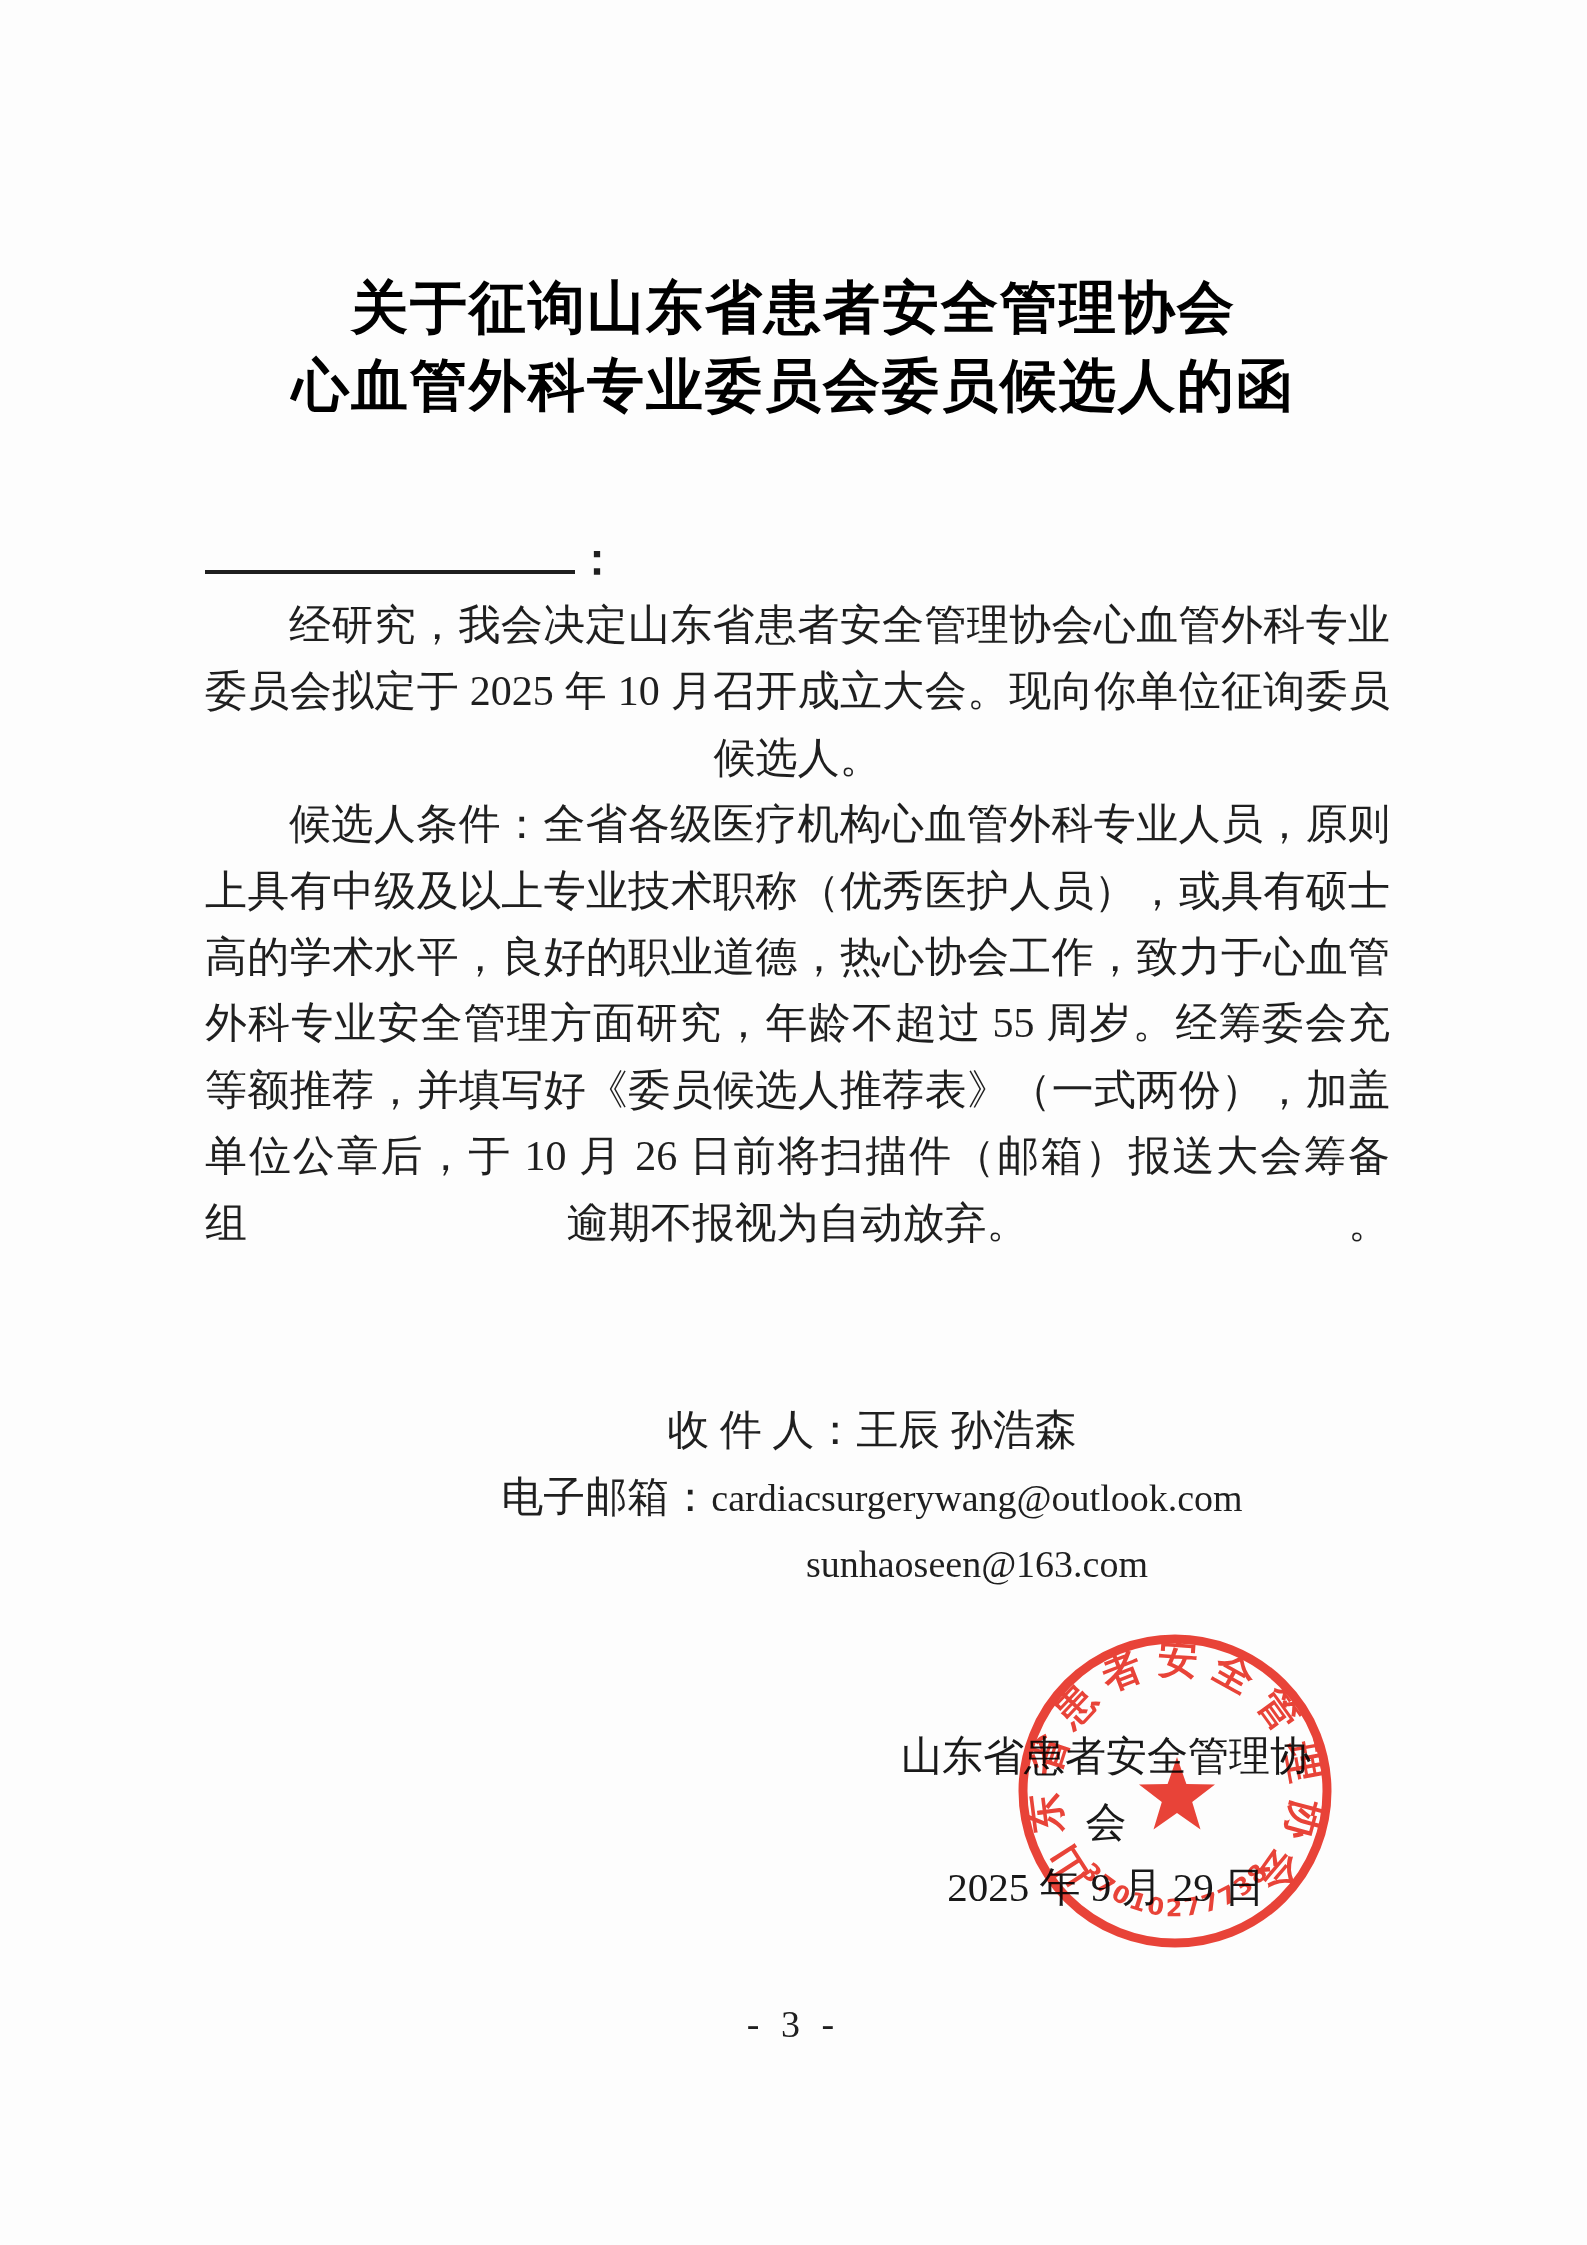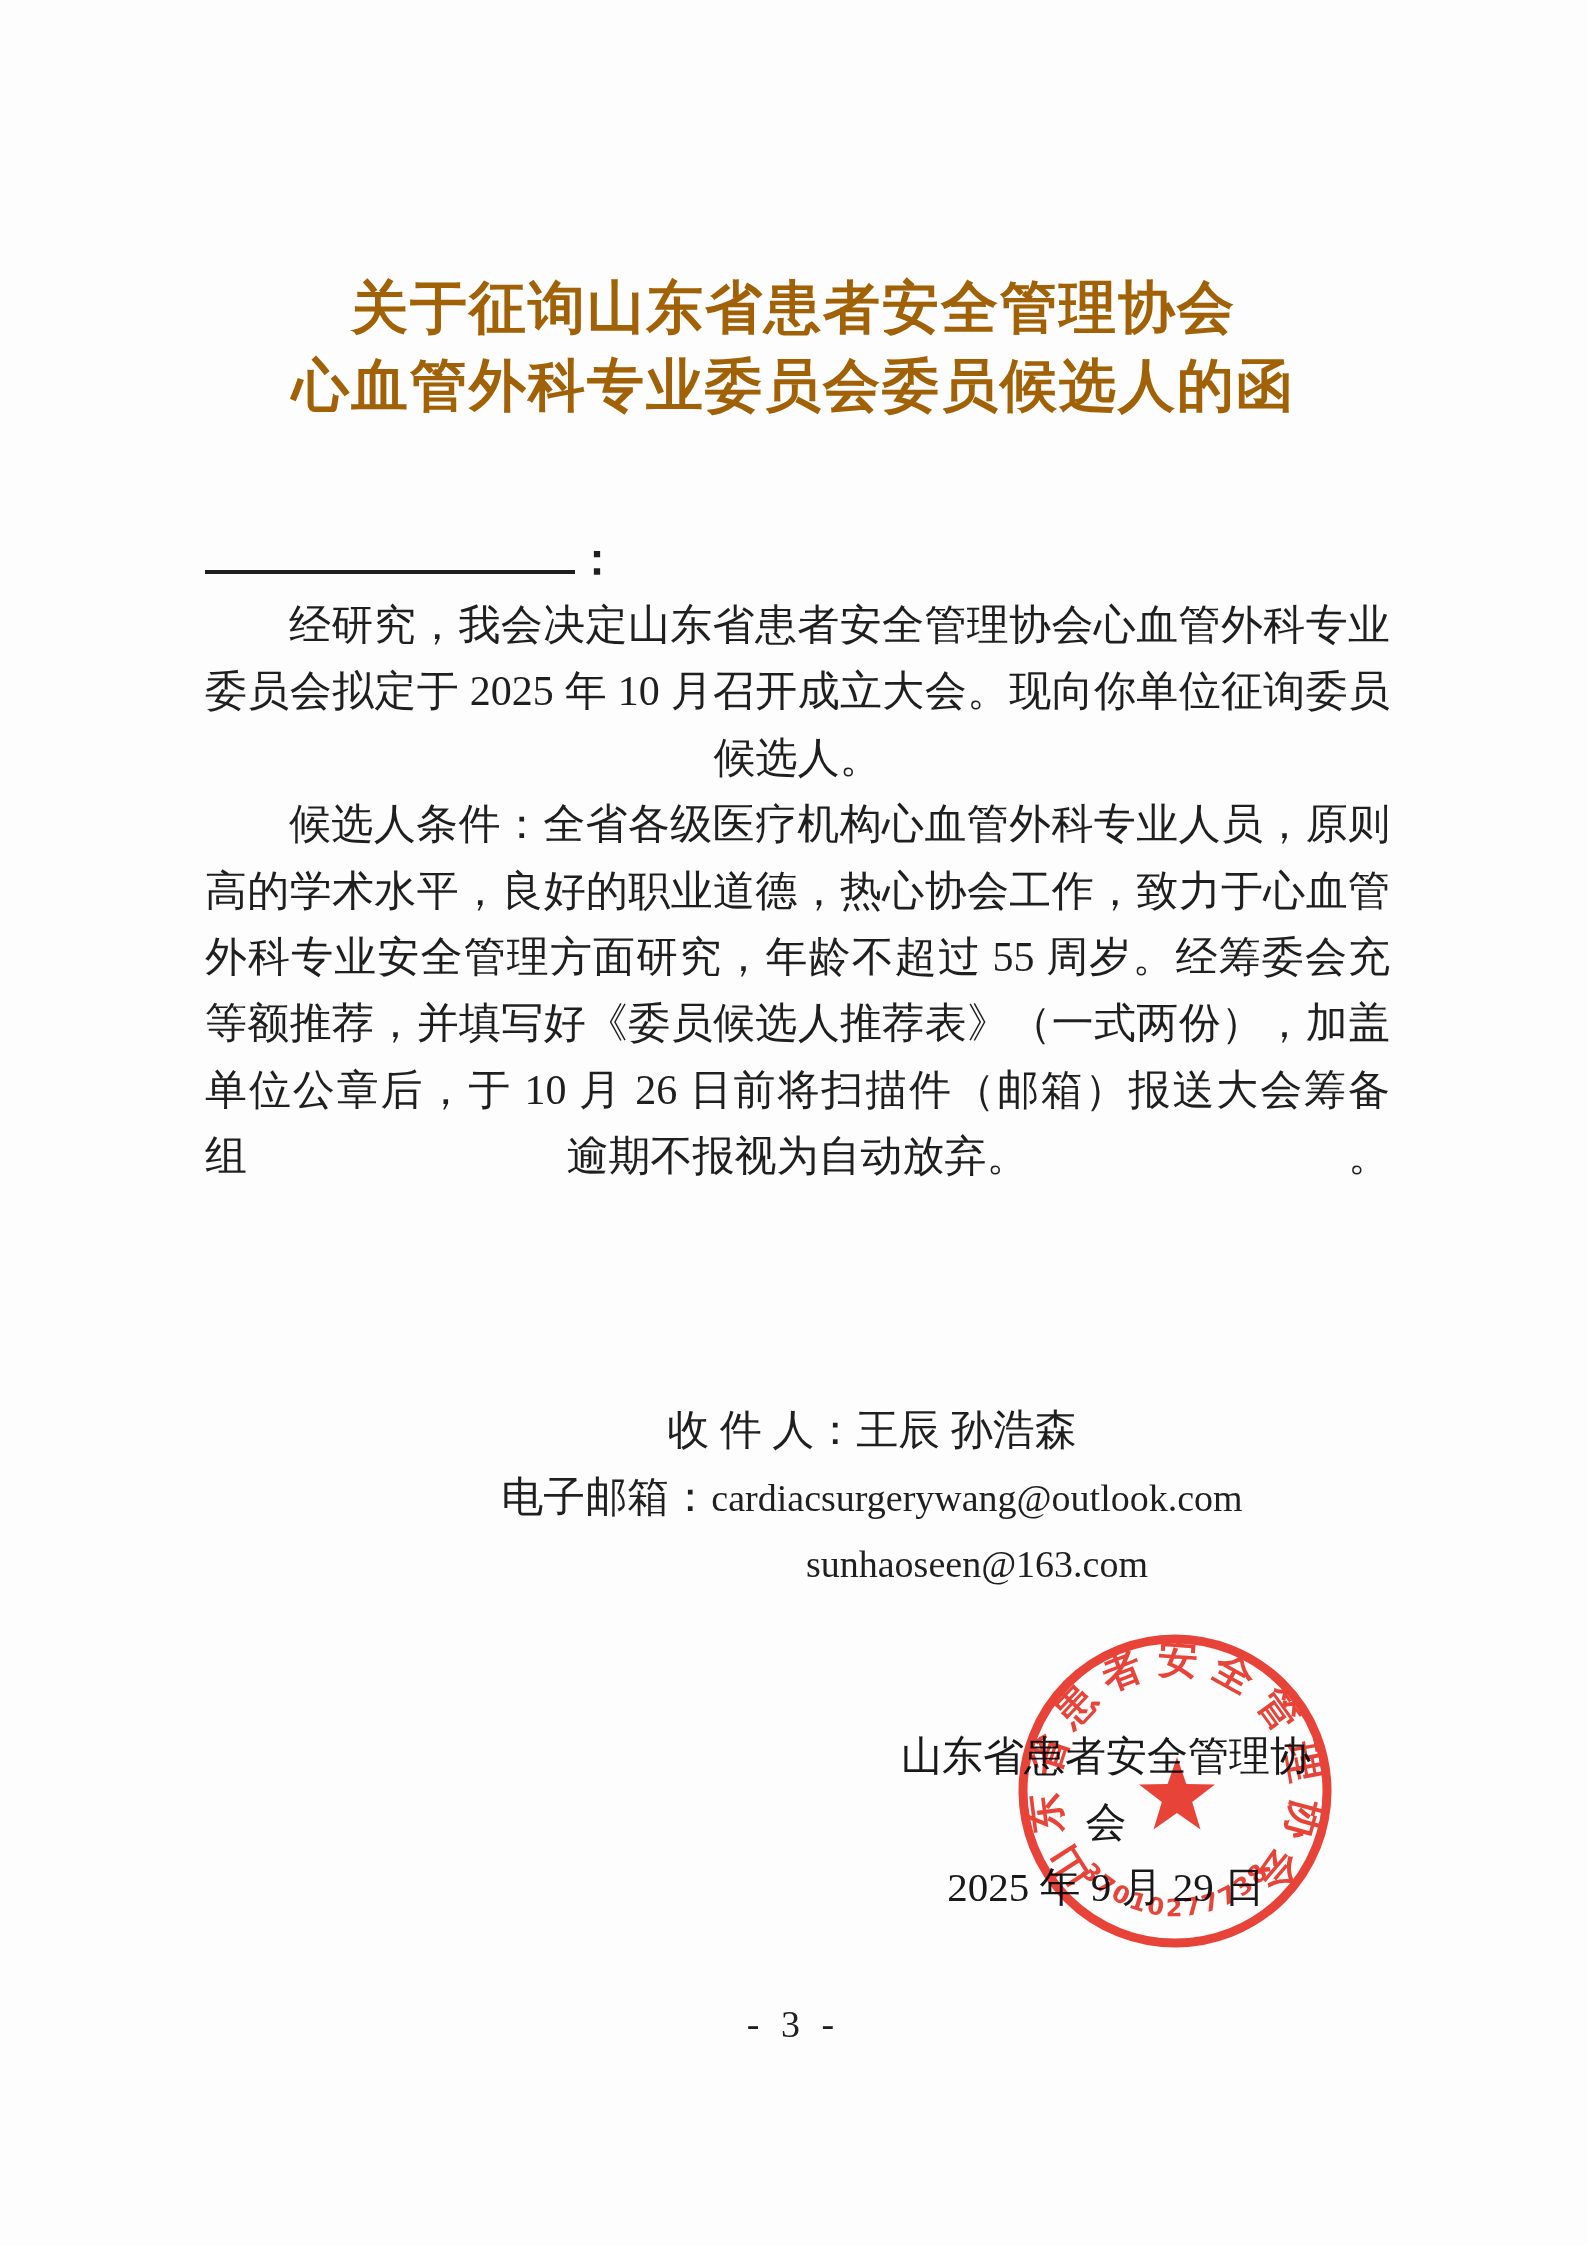--- a/index.html
+++ b/index.html
@@ -13,21 +13,21 @@
   }
   .title{
     position:absolute;
     left:0;top:268px;width:1587px;
     text-align:center;
     font-family:"Liberation Sans", sans-serif;
     font-weight:700;
     font-size:57px;
     line-height:78px;
     letter-spacing:2px;
-    color:#a16207;
+    color:#000000;
   }
   .salutation{
     position:absolute;
     left:205px;top:522px;
     height:66px;
     font-size:44px;
     line-height:66px;
     white-space:nowrap;
   }
   .blank-underline{
@@ -106,20 +106,21 @@
 
   <div class="salutation">
     <span class="blank-underline"></span><span class="colon">：</span>
   </div>
 
   <div class="body-text" id="body-lines">
       <div class="bline fill ind">经研究，我会决定山东省患者安全管理协会心血管外科专业</div>
       <div class="bline fill">委员会拟定于 2025 年 10 月召开成立大会。现向你单位征询委员</div>
       <div class="bline">候选人。</div>
       <div class="bline fill ind">候选人条件：全省各级医疗机构心血管外科专业人员，原则</div>
+      <div class="bline fill">上具有中级及以上专业技术职称（优秀医护人员），或具有硕士</div>
       <div class="bline fill">高的学术水平，良好的职业道德，热心协会工作，致力于心血管</div>
       <div class="bline fill">外科专业安全管理方面研究，年龄不超过 55 周岁。经筹委会充</div>
       <div class="bline fill">等额推荐，并填写好《委员候选人推荐表》（一式两份），加盖</div>
       <div class="bline fill">单位公章后，于 10 月 26 日前将扫描件（邮箱）报送大会筹备组。</div>
       <div class="bline">逾期不报视为自动放弃。</div>
     </div>
 
   <div class="contact-block">
     <div class="cline">
       <span>收 件 人：</span><span>王辰 孙浩森</span>

